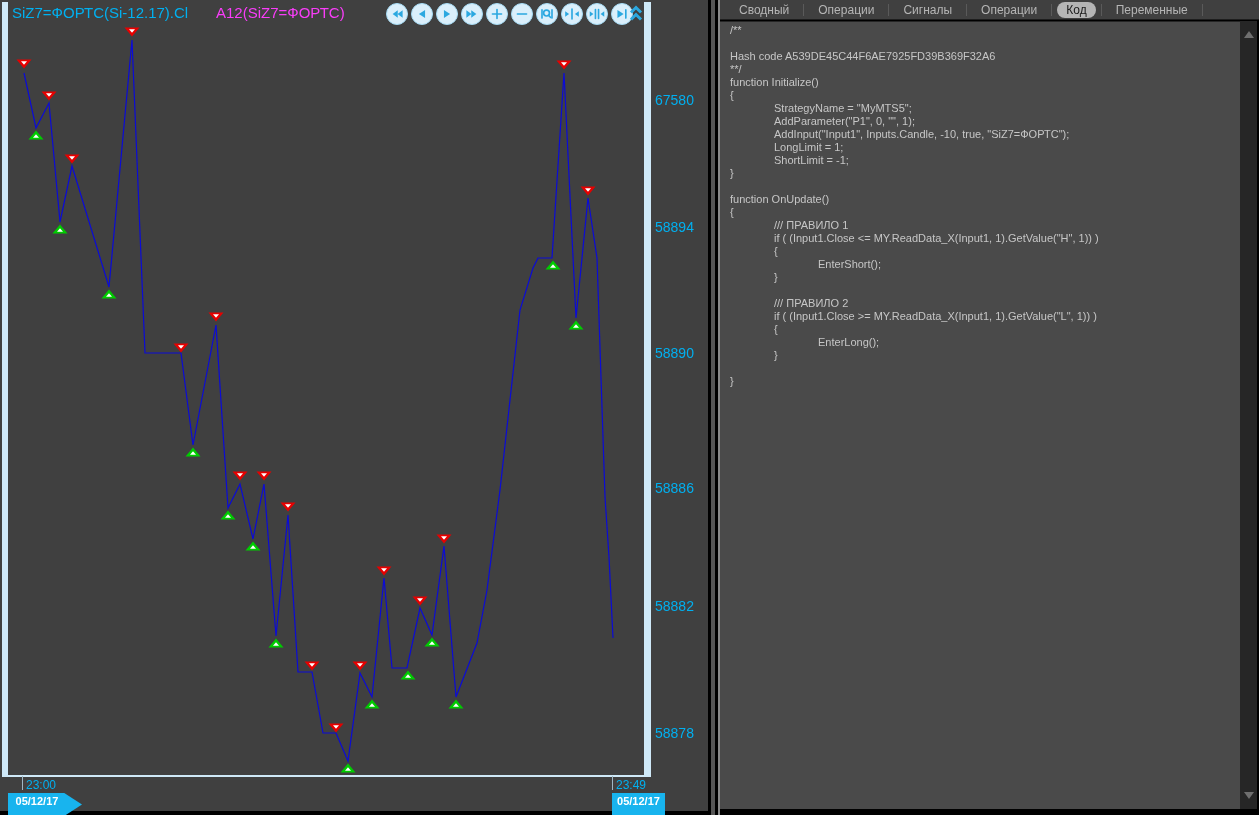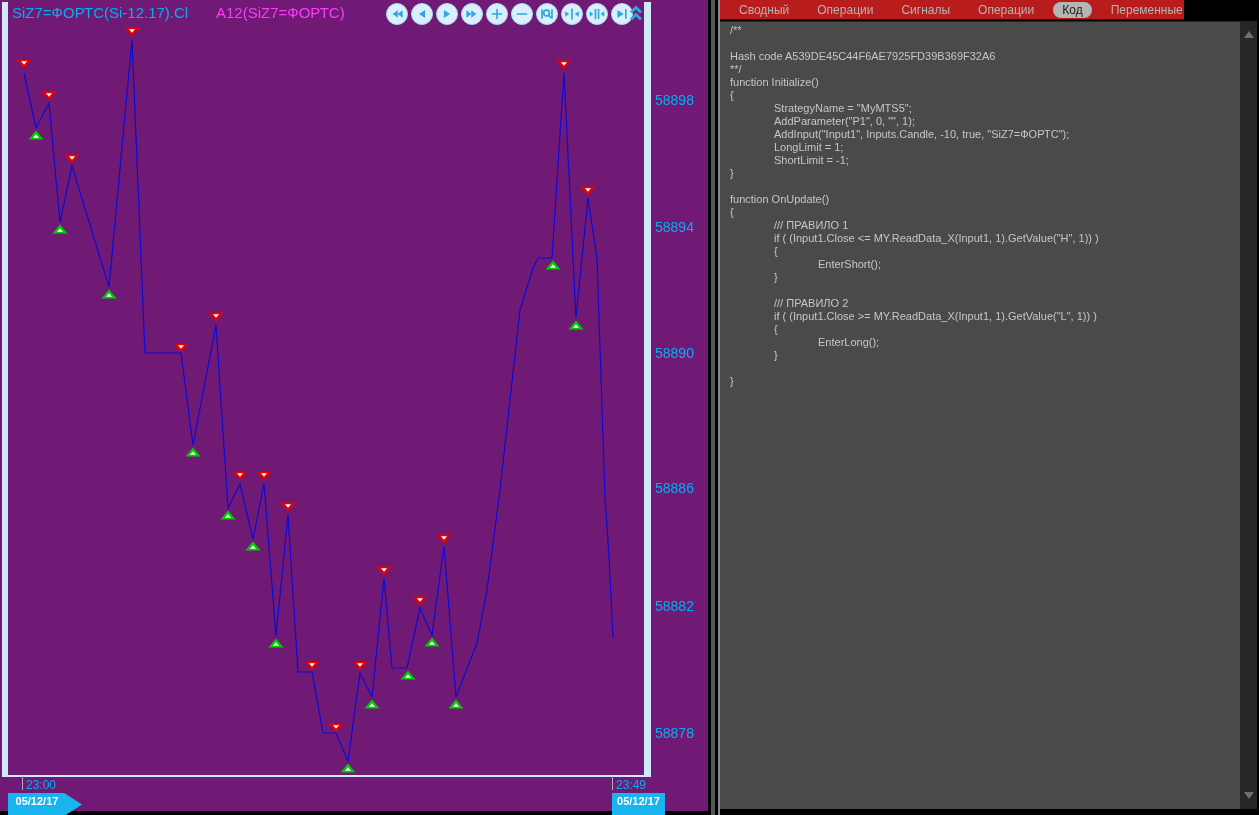--- a/index.html
+++ b/index.html
@@ -2,21 +2,21 @@
 <html><head>
 <meta charset="utf-8">
 <style>
   html,body{margin:0;padding:0;}
   body{
     width:1259px;height:815px;position:relative;overflow:hidden;
     background:#000;font-family:"Liberation Sans",sans-serif;
     -webkit-font-smoothing:antialiased;
   }
   
-  .chart-panel{position:absolute;left:0;top:0;width:708px;height:811px;background:#701a75;}
+  .chart-panel{position:absolute;left:0;top:0;width:708px;height:811px;background:#404040;}
   .strip{position:absolute;background:#cfe9f8;}
   .strip.left{left:2px;top:2px;width:6px;height:775px;}
   .strip.right{left:644px;top:2px;width:7px;height:775px;}
   .strip.bottom{left:2px;top:775px;width:649px;height:2px;}
   .sec-title{position:absolute;left:12px;top:4px;font-size:15px;color:#00b0f0;white-space:nowrap;}
   .agent-title{position:absolute;left:188px;top:4px;font-size:15px;color:#f93df9;white-space:nowrap;margin-left:28px;}
   .toolbar{position:absolute;left:386px;top:3px;display:flex;gap:3px;}
   .tb-btn{width:22px;height:22px;border-radius:50%;background:#daeffb;border:1px solid #a5dbf5;
           display:flex;align-items:center;justify-content:center;box-sizing:border-box;cursor:pointer;}
   .collapse-btn{position:absolute;left:628px;top:4px;width:16px;height:18px;cursor:pointer;}
@@ -28,21 +28,21 @@
               font-size:11px;font-weight:bold;text-align:center;}
   .date-badge.pennant{left:8px;width:74px;clip-path:polygon(0 0,76% 0,100% 50%,76% 100%,0 100%);
                       padding-right:16px;box-sizing:border-box;}
   .date-badge.rect{left:612px;width:53px;}
   
   .splitter{position:absolute;left:708px;top:0;width:12px;height:815px;background:#000;cursor:col-resize;}
   .splitter .bar1{position:absolute;left:3px;top:0;width:4px;height:815px;background:#565656;}
   .splitter .bar2{position:absolute;left:10px;top:0;width:2px;height:815px;background:#8a8a8a;}
   
   .right-panel{position:absolute;left:720px;top:0;width:539px;height:815px;background:#000;}
-  .tabbar{position:absolute;left:0;top:0;width:464px;height:20px;background:#b91c1c;
+  .tabbar{position:absolute;left:0;top:0;width:539px;height:20px;background:#404040;
           display:flex;align-items:center;padding-left:8px;box-sizing:border-box;
           font-size:12px;color:#b5b5b5;border-bottom:1px solid #1e1e1e;}
   .tab{margin:0 2px;padding:1px 9px;white-space:nowrap;cursor:pointer;border-radius:9px;}
   .tab.active{background:#b5b5b5;color:#1b1b1b;}
   .tab-sep{width:1px;height:12px;background:#5a5a5a;margin:0 3px;}
   .code-area{position:absolute;left:0;top:21px;width:520px;height:788px;background:#4a4a4a;
              border-top:1px solid #262626;box-sizing:border-box;margin:0;
              padding:2px 0 0 10px;color:#c6c6c6;font-size:11px;line-height:13px;
              font-family:"Liberation Sans",sans-serif;white-space:pre;overflow:hidden;
              tab-size:44px;-moz-tab-size:6;}
@@ -188,21 +188,21 @@
       <polygon fill="#fff" points="421,620.7 427,620.7 424,617.2"></polygon>
       <polygon fill="#00cc00" points="440.5,684.5 455.5,684.5 448,675.5"></polygon>
       <polygon fill="#fff" points="445,682.7 451,682.7 448,679.2"></polygon>
       <polygon fill="#00cc00" points="537.5,245.5 552.5,245.5 545,236.5"></polygon>
       <polygon fill="#fff" points="542,243.7 548,243.7 545,240.2"></polygon>
       <polygon fill="#00cc00" points="560.5,305.5 575.5,305.5 568,296.5"></polygon>
       <polygon fill="#fff" points="565,303.7 571,303.7 568,300.2"></polygon>
     </svg>
 
   <div id="y-axis">
-      <span class="y-label" style="top: 100px;">58898</span>
+      <span class="y-label" style="top: 100px;">67580</span>
       <span class="y-label" style="top: 227px;">58894</span>
       <span class="y-label" style="top: 353px;">58890</span>
       <span class="y-label" style="top: 488px;">58886</span>
       <span class="y-label" style="top: 606px;">58882</span>
       <span class="y-label" style="top: 733px;">58878</span>
     </div>
 
   <div class="x-tick" style="left:22px"></div>
   <div class="x-tick" style="left:612px"></div>
   <span class="time-label" style="left:26px">23:00</span>

